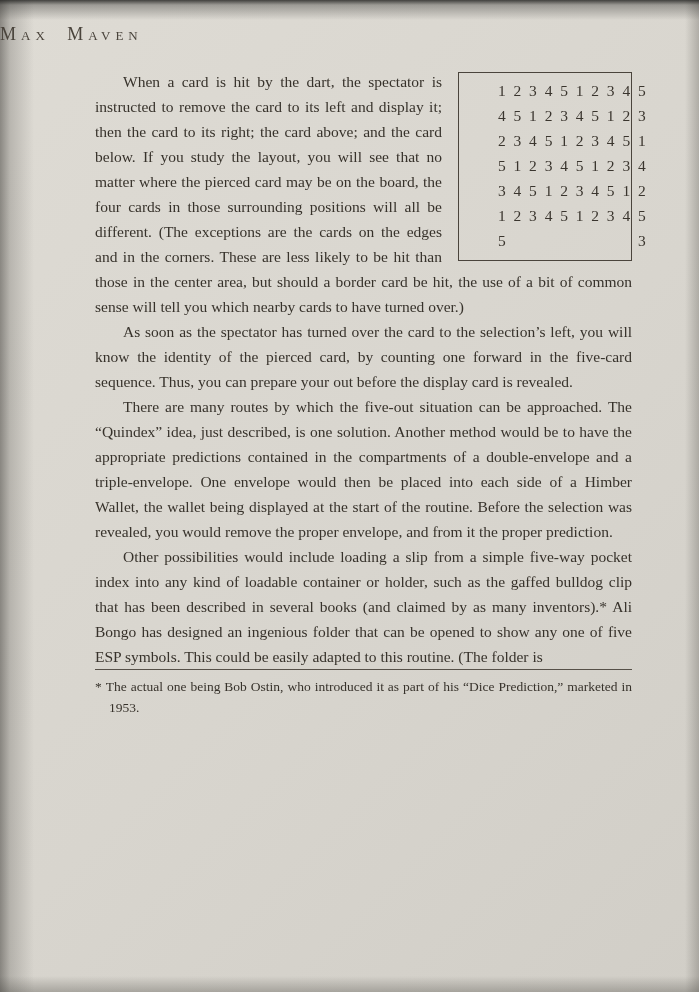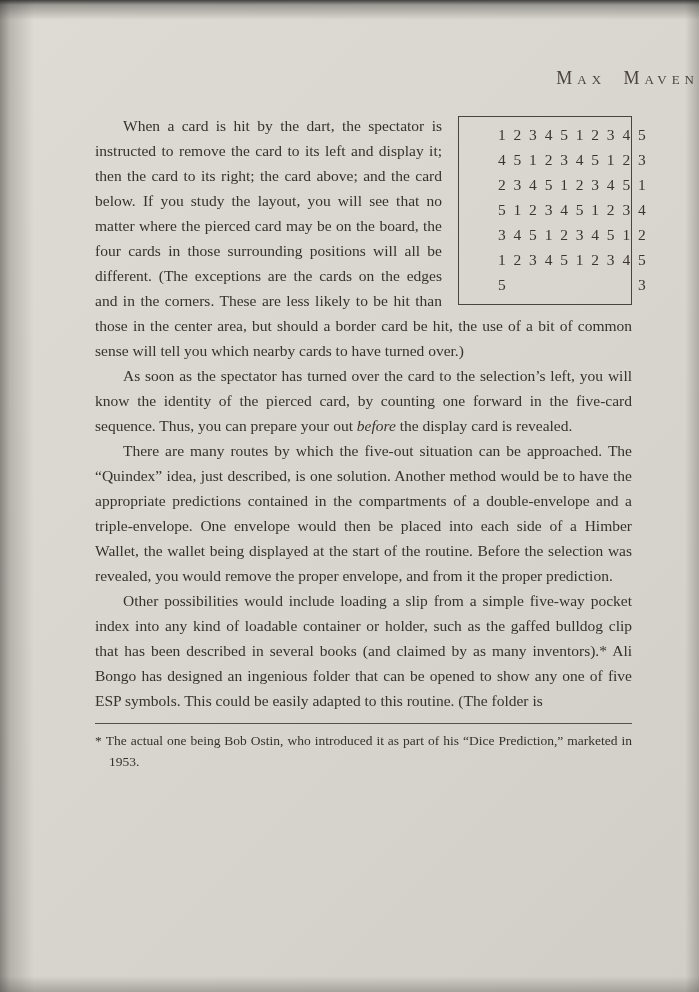--- a/index.html
+++ b/index.html
@@ -14,22 +14,22 @@
     overflow:hidden;
     color:#37322b;
     background:
       linear-gradient(180deg, rgba(38,38,36,0.85) 0px, rgba(38,38,36,0.35) 5px, rgba(38,38,36,0.0) 20px),
       linear-gradient(90deg, rgba(55,53,49,0.50) 0px, rgba(55,53,49,0.22) 10px, rgba(55,53,49,0.0) 34px),
       linear-gradient(270deg, rgba(80,78,72,0.30) 0px, rgba(80,78,72,0.0) 14px),
       linear-gradient(0deg, rgba(80,78,72,0.35) 0px, rgba(80,78,72,0.0) 16px),
       linear-gradient(135deg, #dedbd4 0%, #d8d5ce 55%, #d1cec7 100%);
   }
   .running-head {
-    padding-top:68px;
-    text-align:right;
+    padding-top:24px;
+    text-align:left;
     font-variant:small-caps;
     font-size:18px;
     letter-spacing:5px;
     word-spacing:8px;
     color:#4a443c;
   }
   .content {
     margin-left:95px;
     width:537px;
     margin-top:24px;
@@ -47,23 +47,22 @@
   }
   .grid-row {
     display:flex;
     justify-content:space-between;
     align-items:center;
     height:25px;
     font-size:15.5px;
     color:#3a352e;
   }
   .grid-cell { display:inline-block; width:10px; text-align:center; }
-  .italic { font-style:italic; }
+  .italic { }
   .footnote {
-    margin-top:10px;
     border-top:1px solid #565048;
     padding-top:6px;
     font-size:13.5px;
     line-height:21px;
     text-align:justify;
   }
   .footnote-body { padding-left:14px; text-indent:-14px; }
   .fn-marker { margin-right:4px; }
 </style>
 </head>

